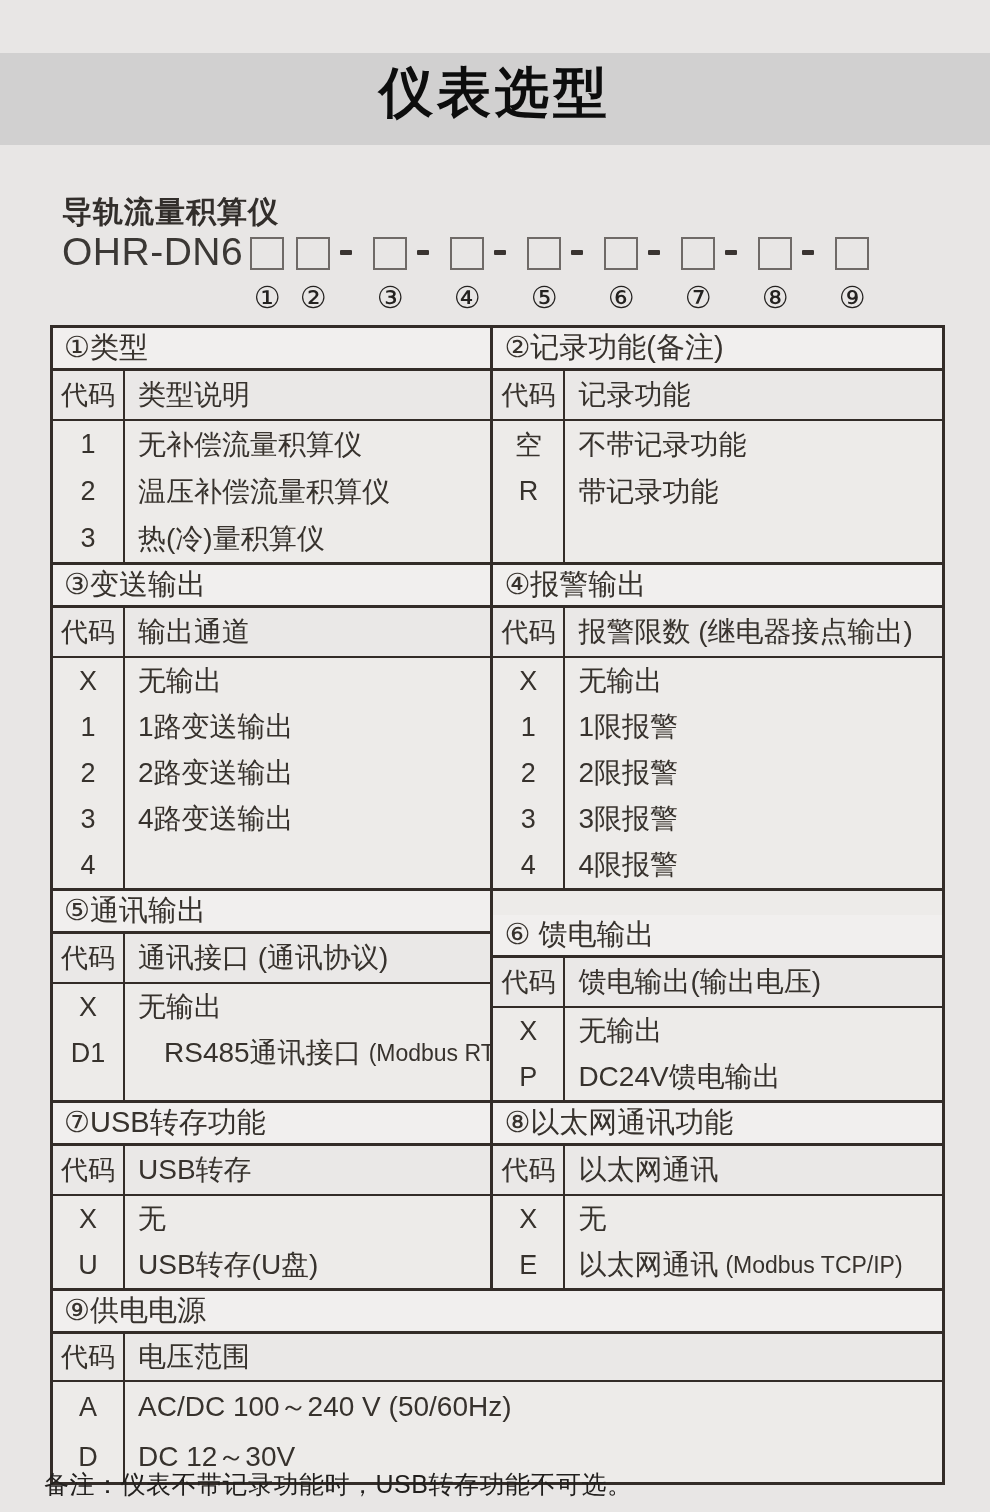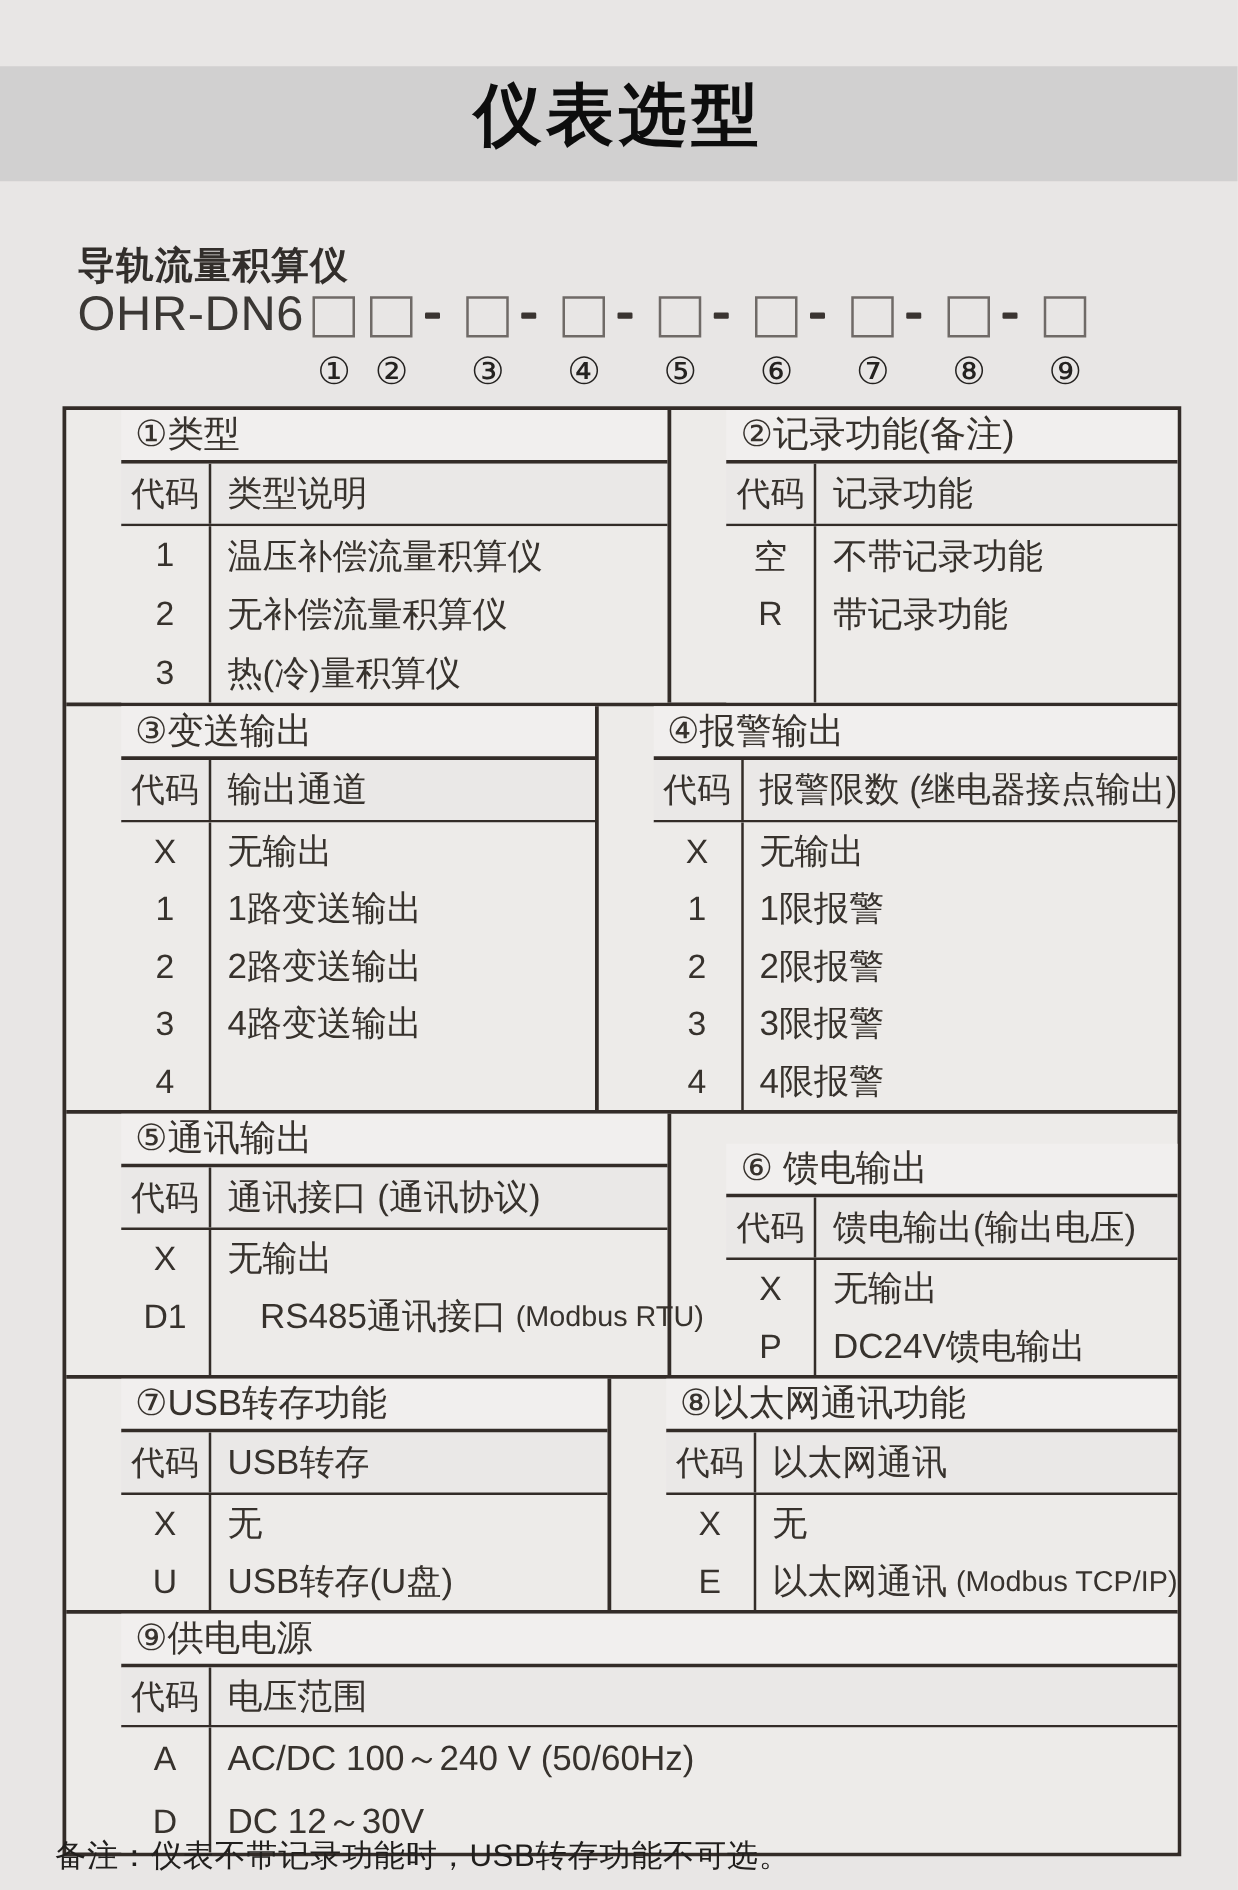--- a/index.html
+++ b/index.html
@@ -50,21 +50,21 @@
     width:12px;height:5px;background:#3a3431;
     margin:19px 21px 0 10px;border-radius:1px;
   }
   
   .sel-table{
     position:absolute;left:50px;top:325px;width:889px;
     border:3px solid #332c28;background:#edebe9;
   }
   .band{display:flex;}
   .band + .band{border-top:3px solid #332c28;}
-  .half{width:49.2%;display:flex;flex-direction:column;padding-left:44px;}
+  .half{width:49.2%;display:flex;flex-direction:column;}
   .half + .half{border-left:3px solid #332c28;flex:1;width:auto;}
   .half.full{width:100%;}
   .sec-title{
     display:flex;align-items:center;padding-left:11px;
     font-size:29px;font-weight:500;color:#37322d;background:#f1efee;
     border-bottom:3px solid #332c28;white-space:nowrap;
   }
   .sec-head{
     display:flex;border-bottom:2px solid #332c28;background:#eae8e7;
   }
@@ -162,24 +162,24 @@
           <div class="desc-h">类型说明</div>
         </div>
         <div class="sec-items">
           <div class="items-codes">
             <div class="item-code" style="height: 47px;">1</div>
             <div class="item-code" style="height: 47px;">2</div>
             <div class="item-code" style="height: 47px;">3</div>
           </div>
           <div class="items-descs">
             <div class="item-desc" style="height: 47px;">
+              <span>无补偿流量积算仪</span>
+            </div>
+            <div class="item-desc" style="height: 47px;">
               <span>温压补偿流量积算仪</span>
-            </div>
-            <div class="item-desc" style="height: 47px;">
-              <span>无补偿流量积算仪</span>
             </div>
             <div class="item-desc" style="height: 47px; text-align: right;">
               <span>热(冷)量积算仪</span>
             </div>
           </div>
         </div>
       </div>
       <div class="half">
         <div class="sec-title" style="height: 40px;">②记录功能(备注)</div>
         <div class="sec-head" style="height: 48px;">

